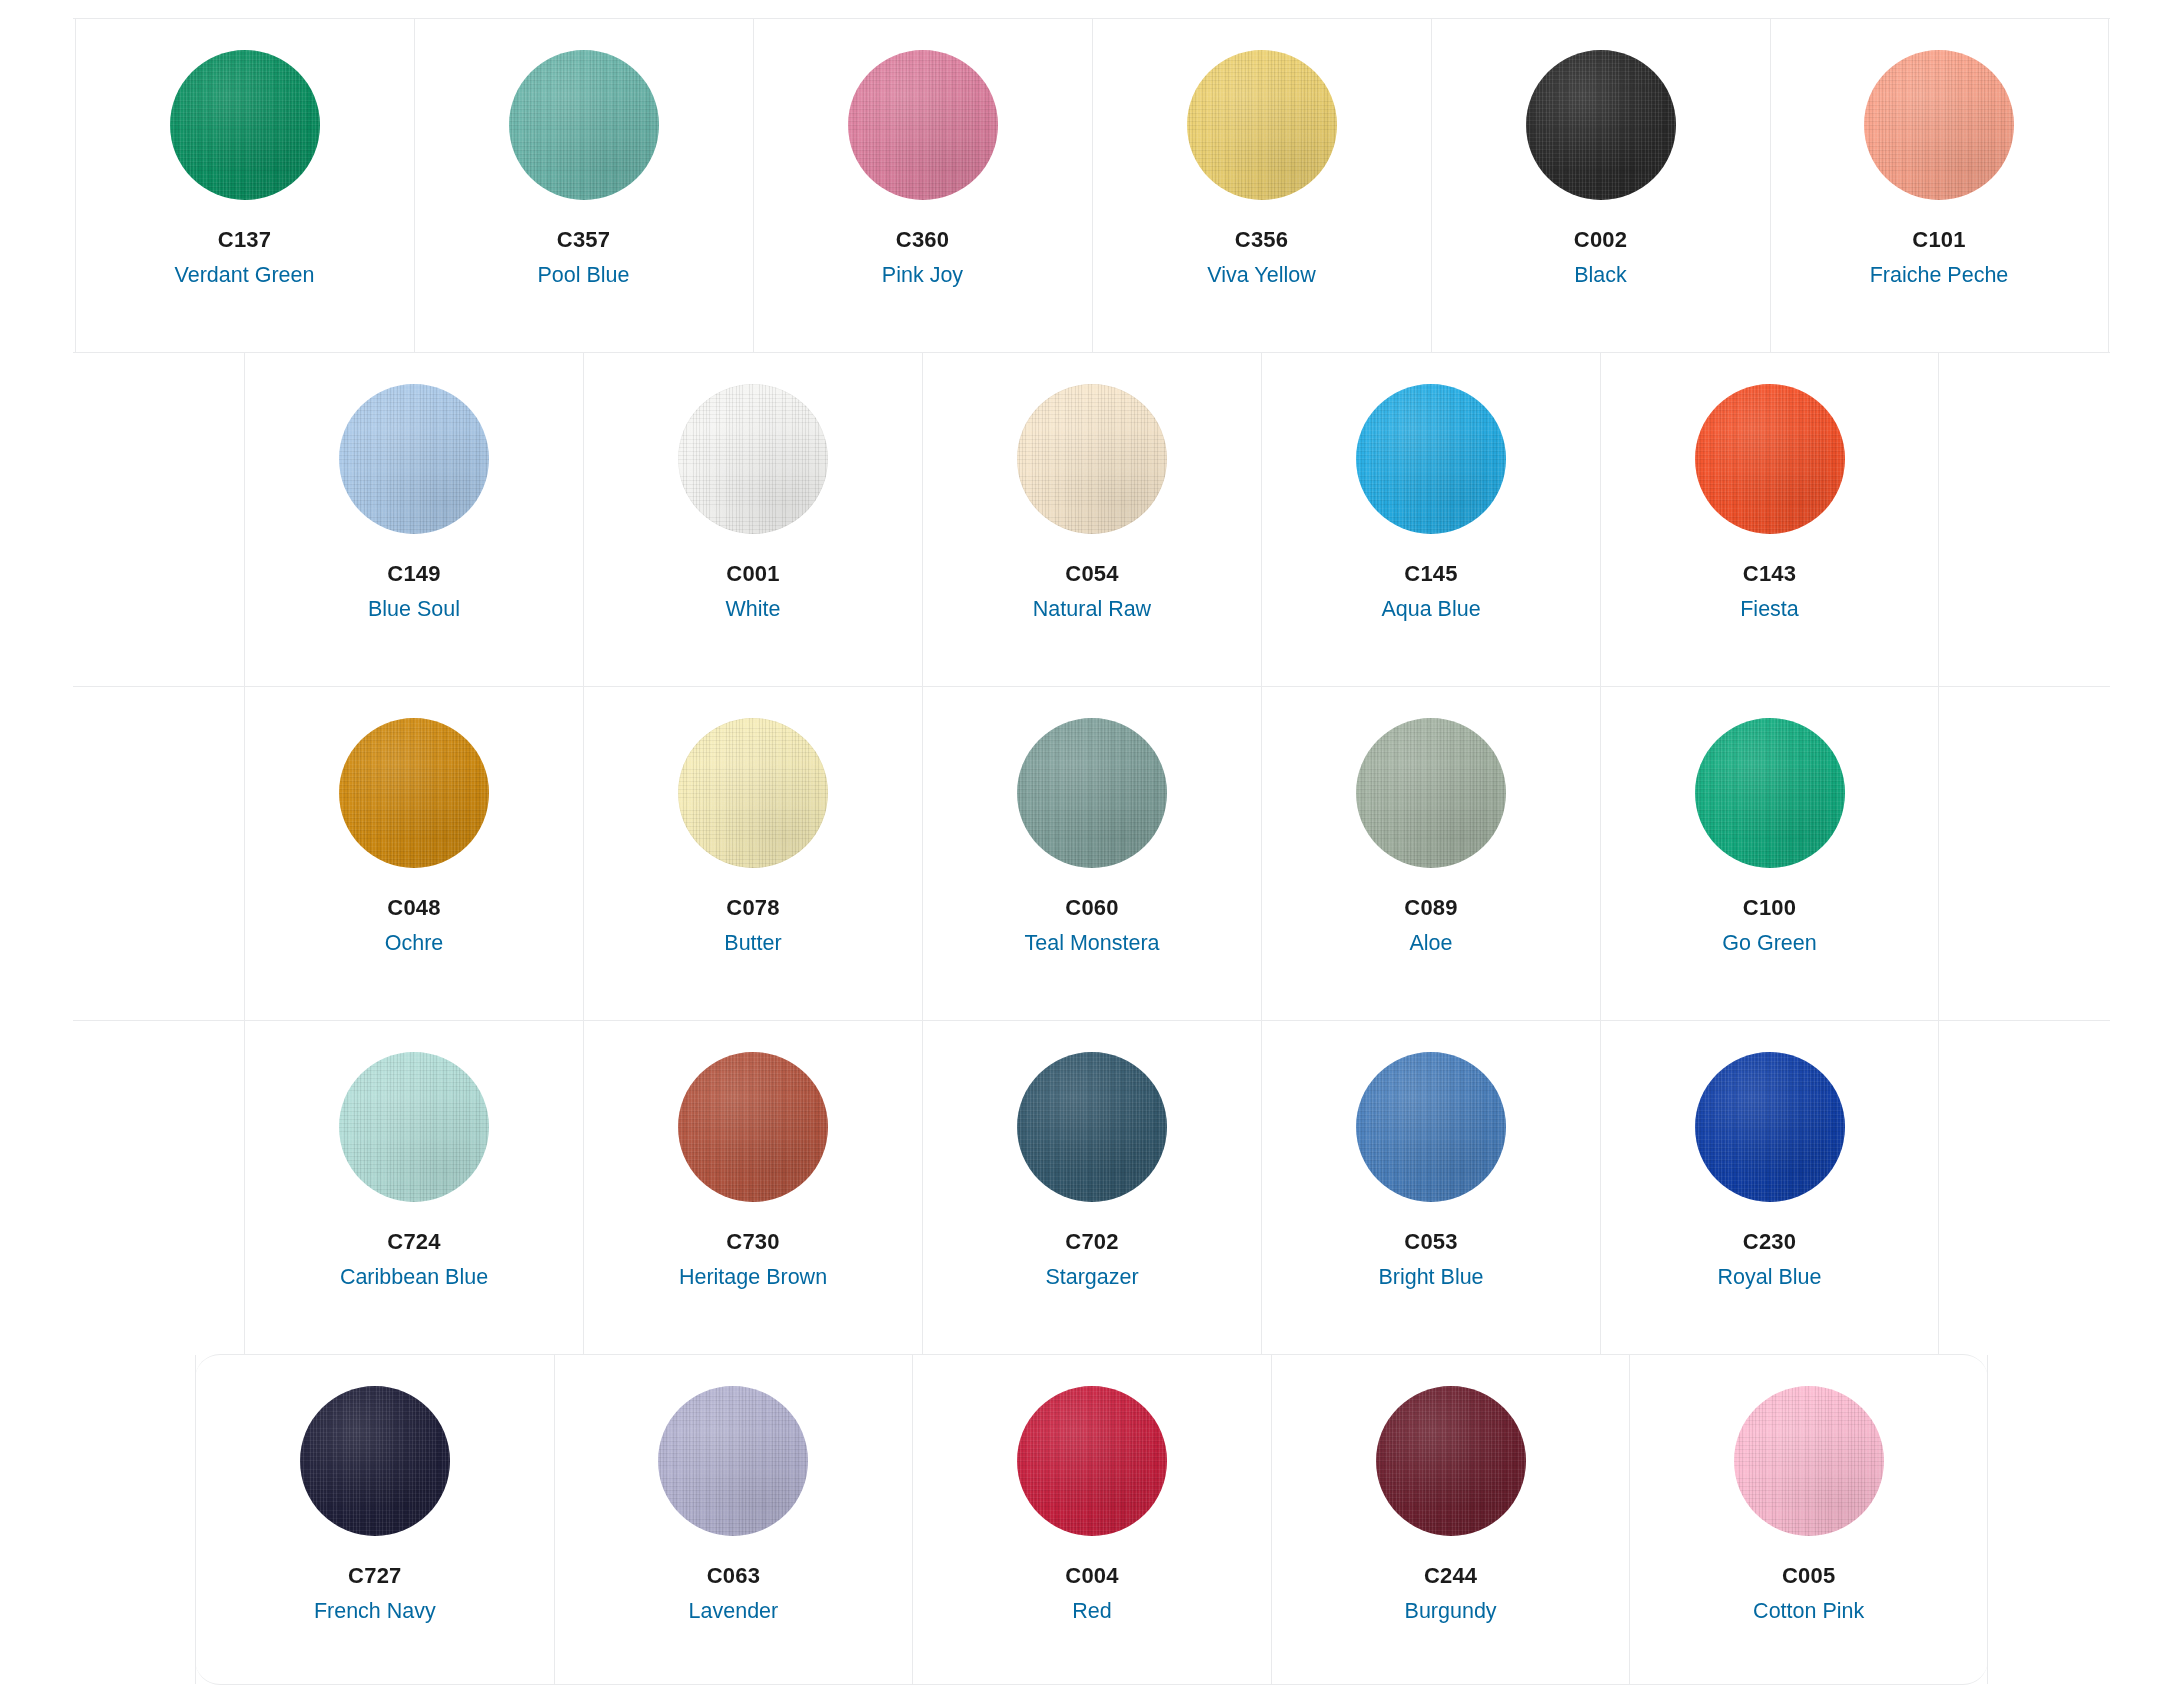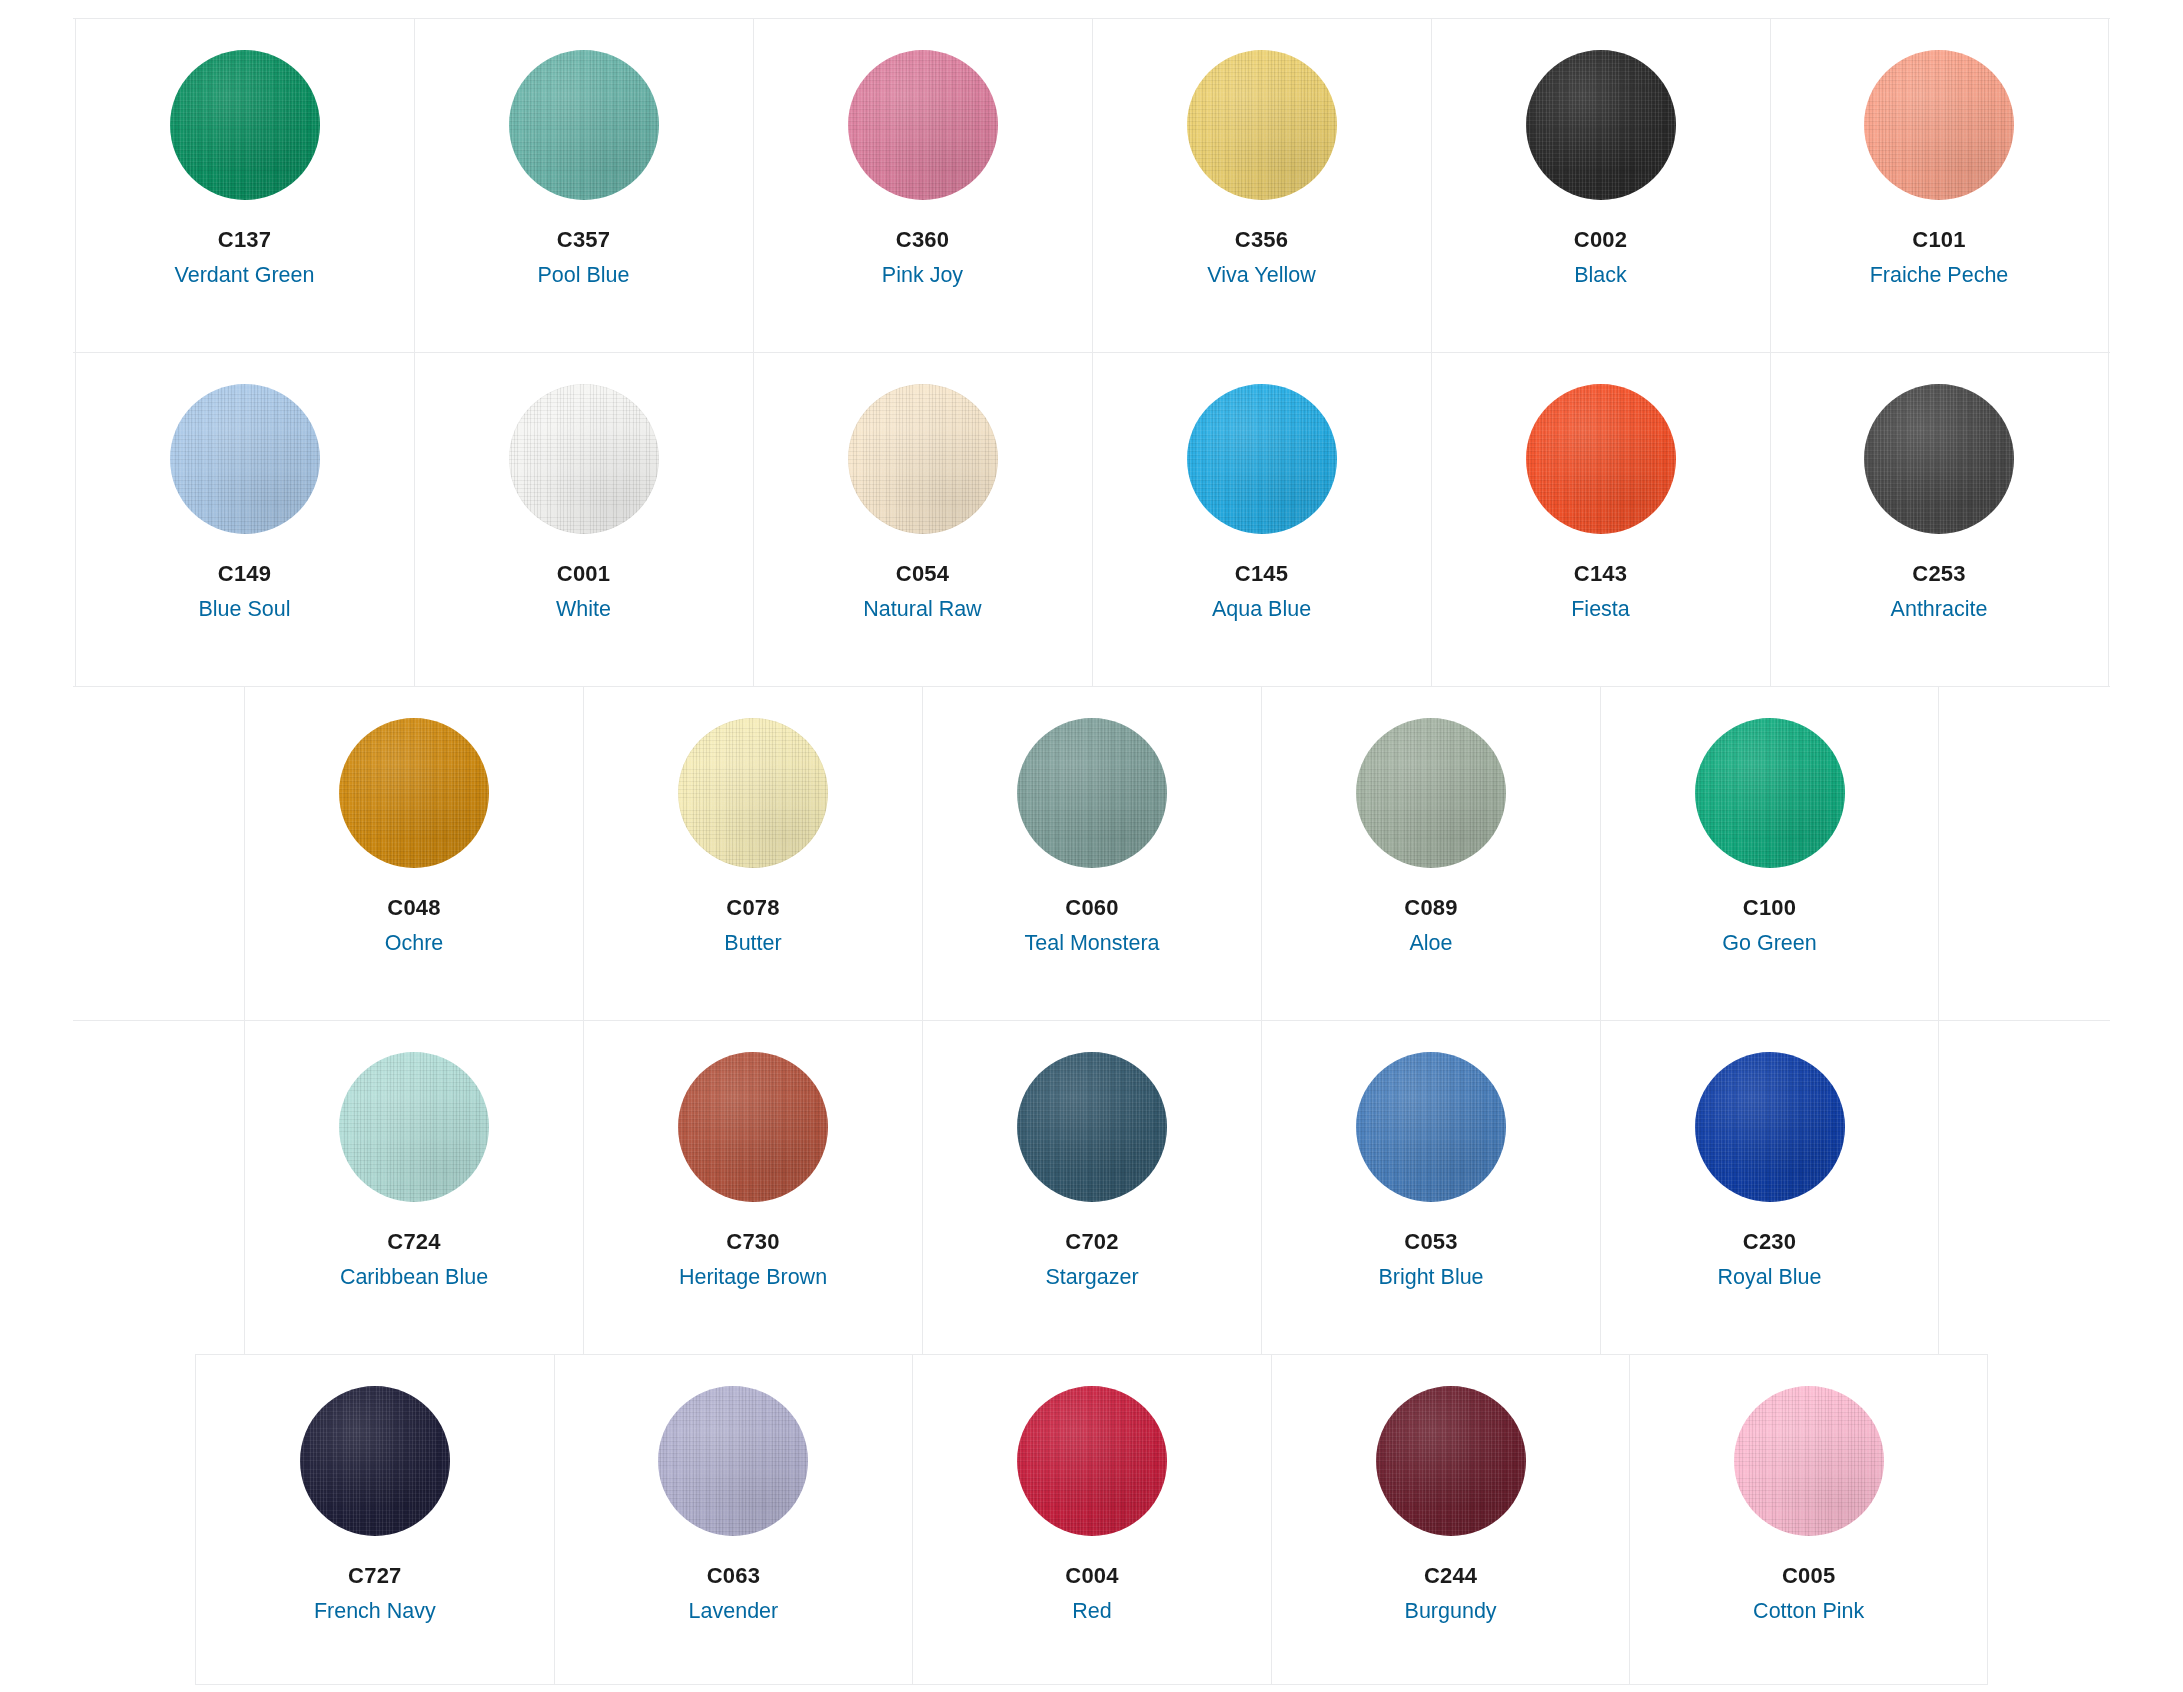--- a/index.html
+++ b/index.html
@@ -28,20 +28,21 @@
 
   .swatch-row {
     display: flex;
     flex-direction: row;
     justify-content: center;
     align-items: center;
     border-top: 1.7px solid #e9eaec;
   }
   .swatch-row:last-child {
     border-bottom: 1.7px solid #e9eaec;
+    border-radius: 25px;
   }
 
   
   .swatch-row.cols-6 { width: 2037px; }
   .swatch-row.cols-6 .swatch-cell { width: 339px; height: 333px; }
 
   
   .swatch-row.cols-5 { width: 1793px; }
   .swatch-row.cols-5 .swatch-cell { width: 359px; height: 329px; }
 
@@ -214,27 +215,20 @@
         <div class="swatch-code">C145</div>
         <div class="swatch-name">Aqua Blue</div>
       </div>
       <div class="swatch-cell">
         <div class="swatch-disc-wrap">
           <div class="swatch-disc" style="background-color: rgb(244, 82, 42);"></div>
         </div>
         <div class="swatch-code">C143</div>
         <div class="swatch-name">Fiesta</div>
       </div>
-      <div class="swatch-cell">
-        <div class="swatch-disc-wrap">
-          <div class="swatch-disc" style="background-color: rgb(74, 74, 74);"></div>
-        </div>
-        <div class="swatch-code">C253</div>
-        <div class="swatch-name">Anthracite</div>
-      </div>
     </div>
     <div class="swatch-row cols-6">
       <div class="swatch-cell">
         <div class="swatch-disc-wrap">
           <div class="swatch-disc" style="background-color: rgb(207, 138, 16);"></div>
         </div>
         <div class="swatch-code">C048</div>
         <div class="swatch-name">Ochre</div>
       </div>
       <div class="swatch-cell">

